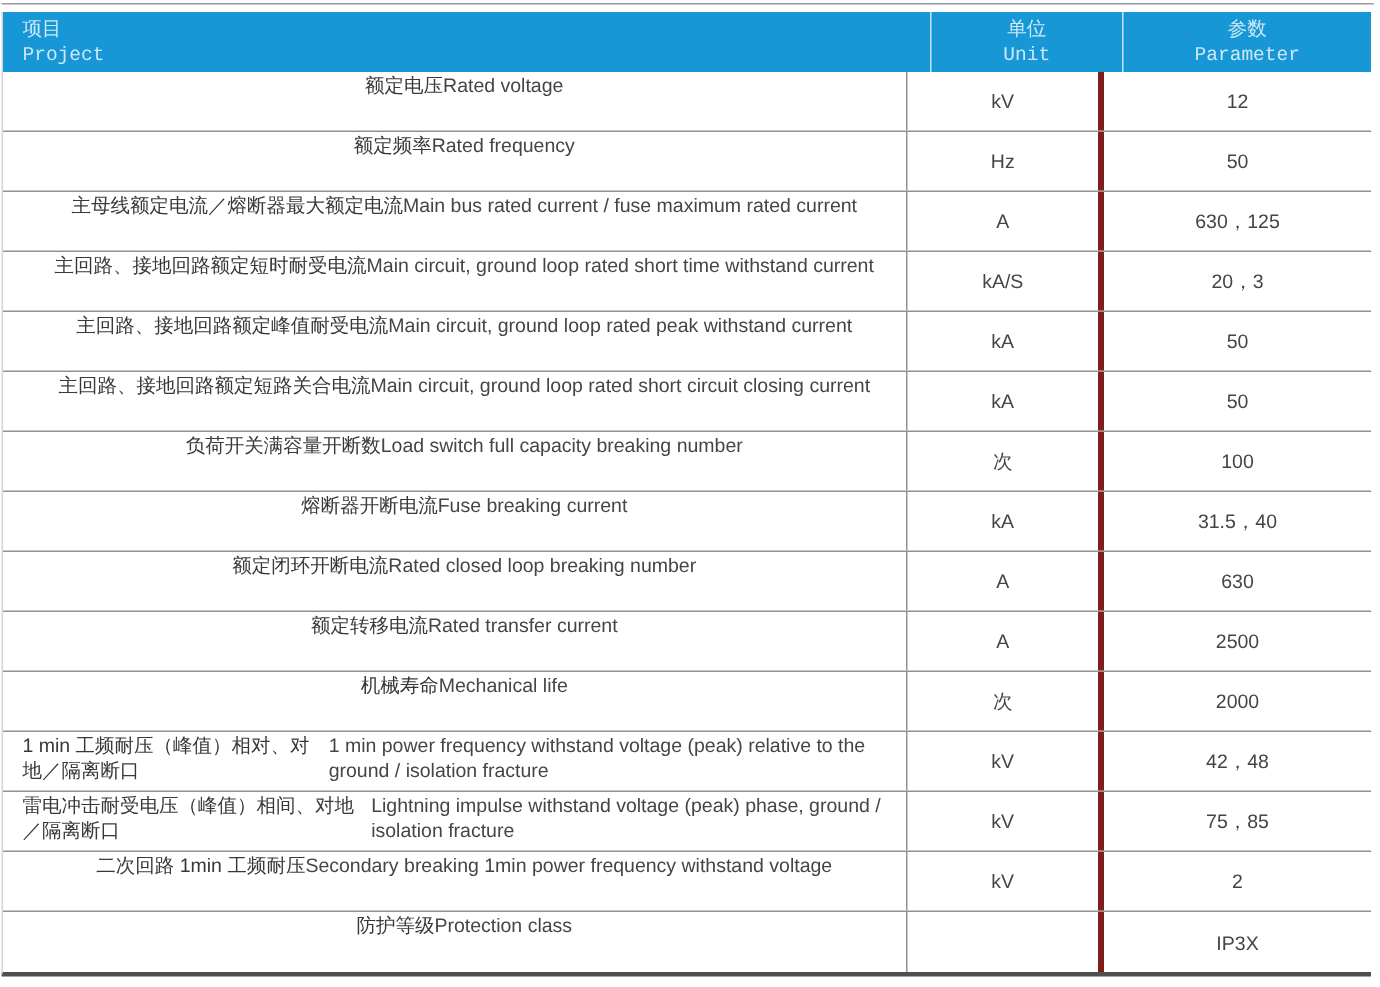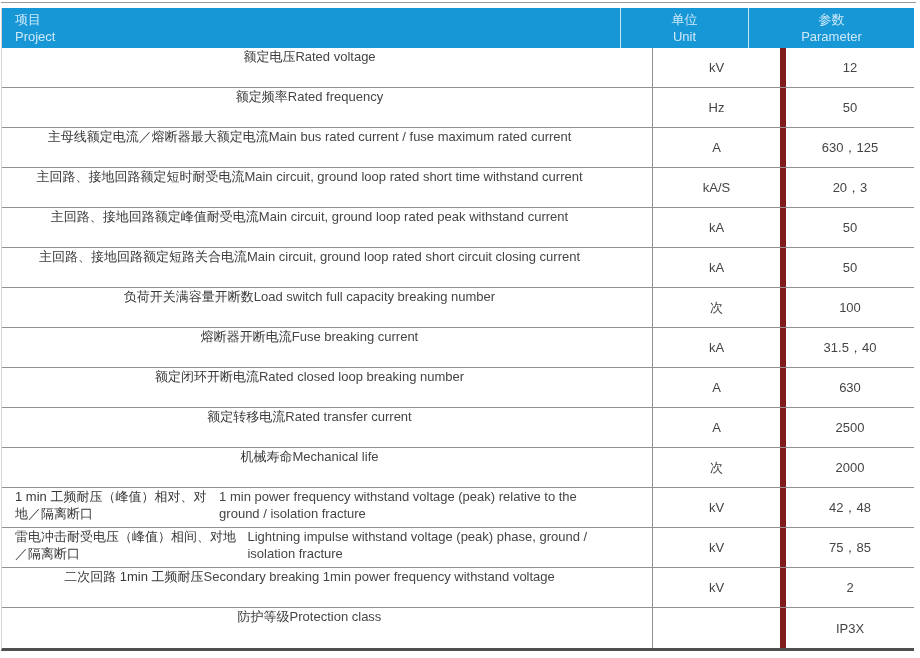--- a/index.html
+++ b/index.html
@@ -40,20 +40,21 @@
     background: #1897d6;
     color: #cde9f8;
   }
   .thead .hcell {
     display: flex;
     flex-direction: column;
     justify-content: center;
     box-sizing: border-box;
     font-size: 13px;
     line-height: 17px;
+    font-family: Liberation Mono, monospace;
   }
   .hcell-project {
     width: 602px;
     padding-left: 13px;
     align-items: flex-start;
   }
   .hcell-unit {
     width: 128px;
     align-items: center;
     text-align: center;
@@ -90,26 +91,25 @@
   .cell-project .en { color: #454545; }
   .cell-unit {
     width: 128px;
     box-sizing: border-box;
     border-left: 1px solid #919191;
     display: flex;
     align-items: center;
     justify-content: center;
     font-size: 13px;
     color: #454545;
-    margin-left: 48px;
   }
   .cell-value {
     flex: 1;
     box-sizing: border-box;
-    border-left: 6px solid #7f1d1d;
+    border-left: 4px solid #7f1d1d;
     display: flex;
     align-items: center;
     justify-content: center;
     font-size: 13px;
     color: #454545;
   }
 </style>
 </head>
 <body>
 

